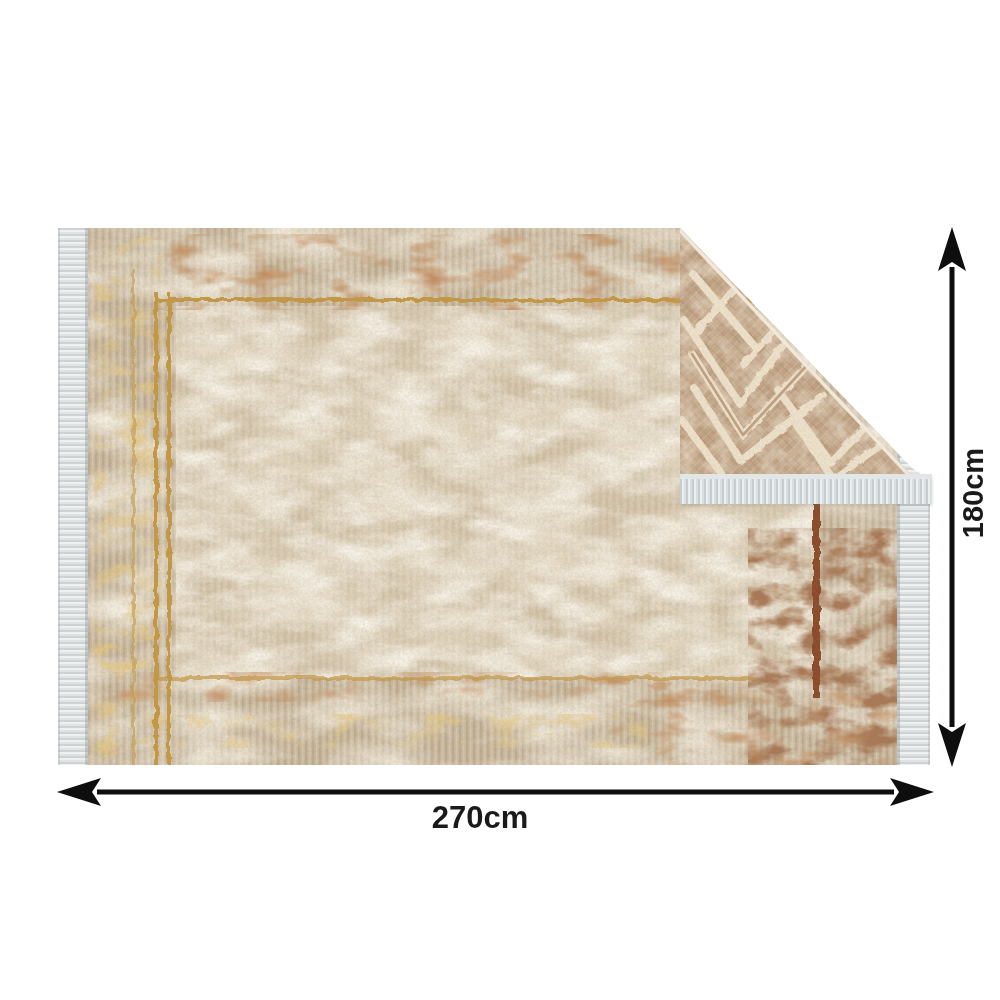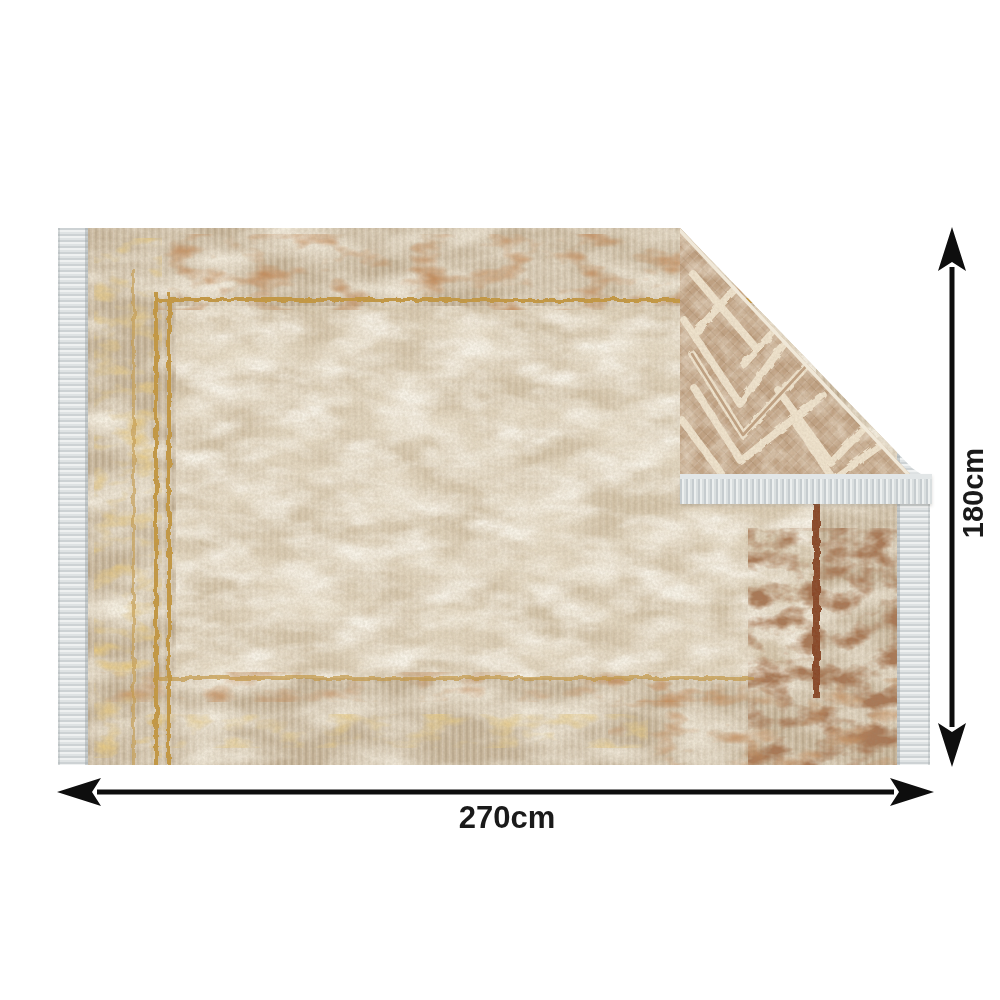--- a/index.html
+++ b/index.html
@@ -23,21 +23,21 @@
   .flap{position:absolute;left:622px;top:0;width:252px;height:278px;}
   .flap-svg{position:absolute;left:0;top:0;}
   .flap-fringe{position:absolute;left:0;top:246px;width:252px;height:30px;
     background:
       linear-gradient(180deg,#e2e6e7 0 5px, rgba(255,255,255,0) 5px),
       repeating-linear-gradient(90deg,#c6cccf 0 2px,#ecefef 2px 4px,#d9dedf 4px 6px);
     box-shadow:0 2px 3px rgba(120,110,95,.25);}
   .dim-arrow{position:absolute;}
   .dim-label{position:absolute;font-weight:700;color:#1a1a1a;text-align:center;
              white-space:nowrap;}
-  .dim-label.w{left:407px;top:801px;width:200px;font-size:31px;line-height:34px;}
+  .dim-label.w{left:380px;top:801px;width:200px;font-size:31px;line-height:34px;}
   .dim-label.h{left:913px;top:476px;width:120px;font-size:29px;line-height:34px;
                transform:rotate(-90deg);}
 </style>
 </head>
 <body>
 
 <div class="stage">
 
   <div class="rug">
     <div class="rug-clip">

